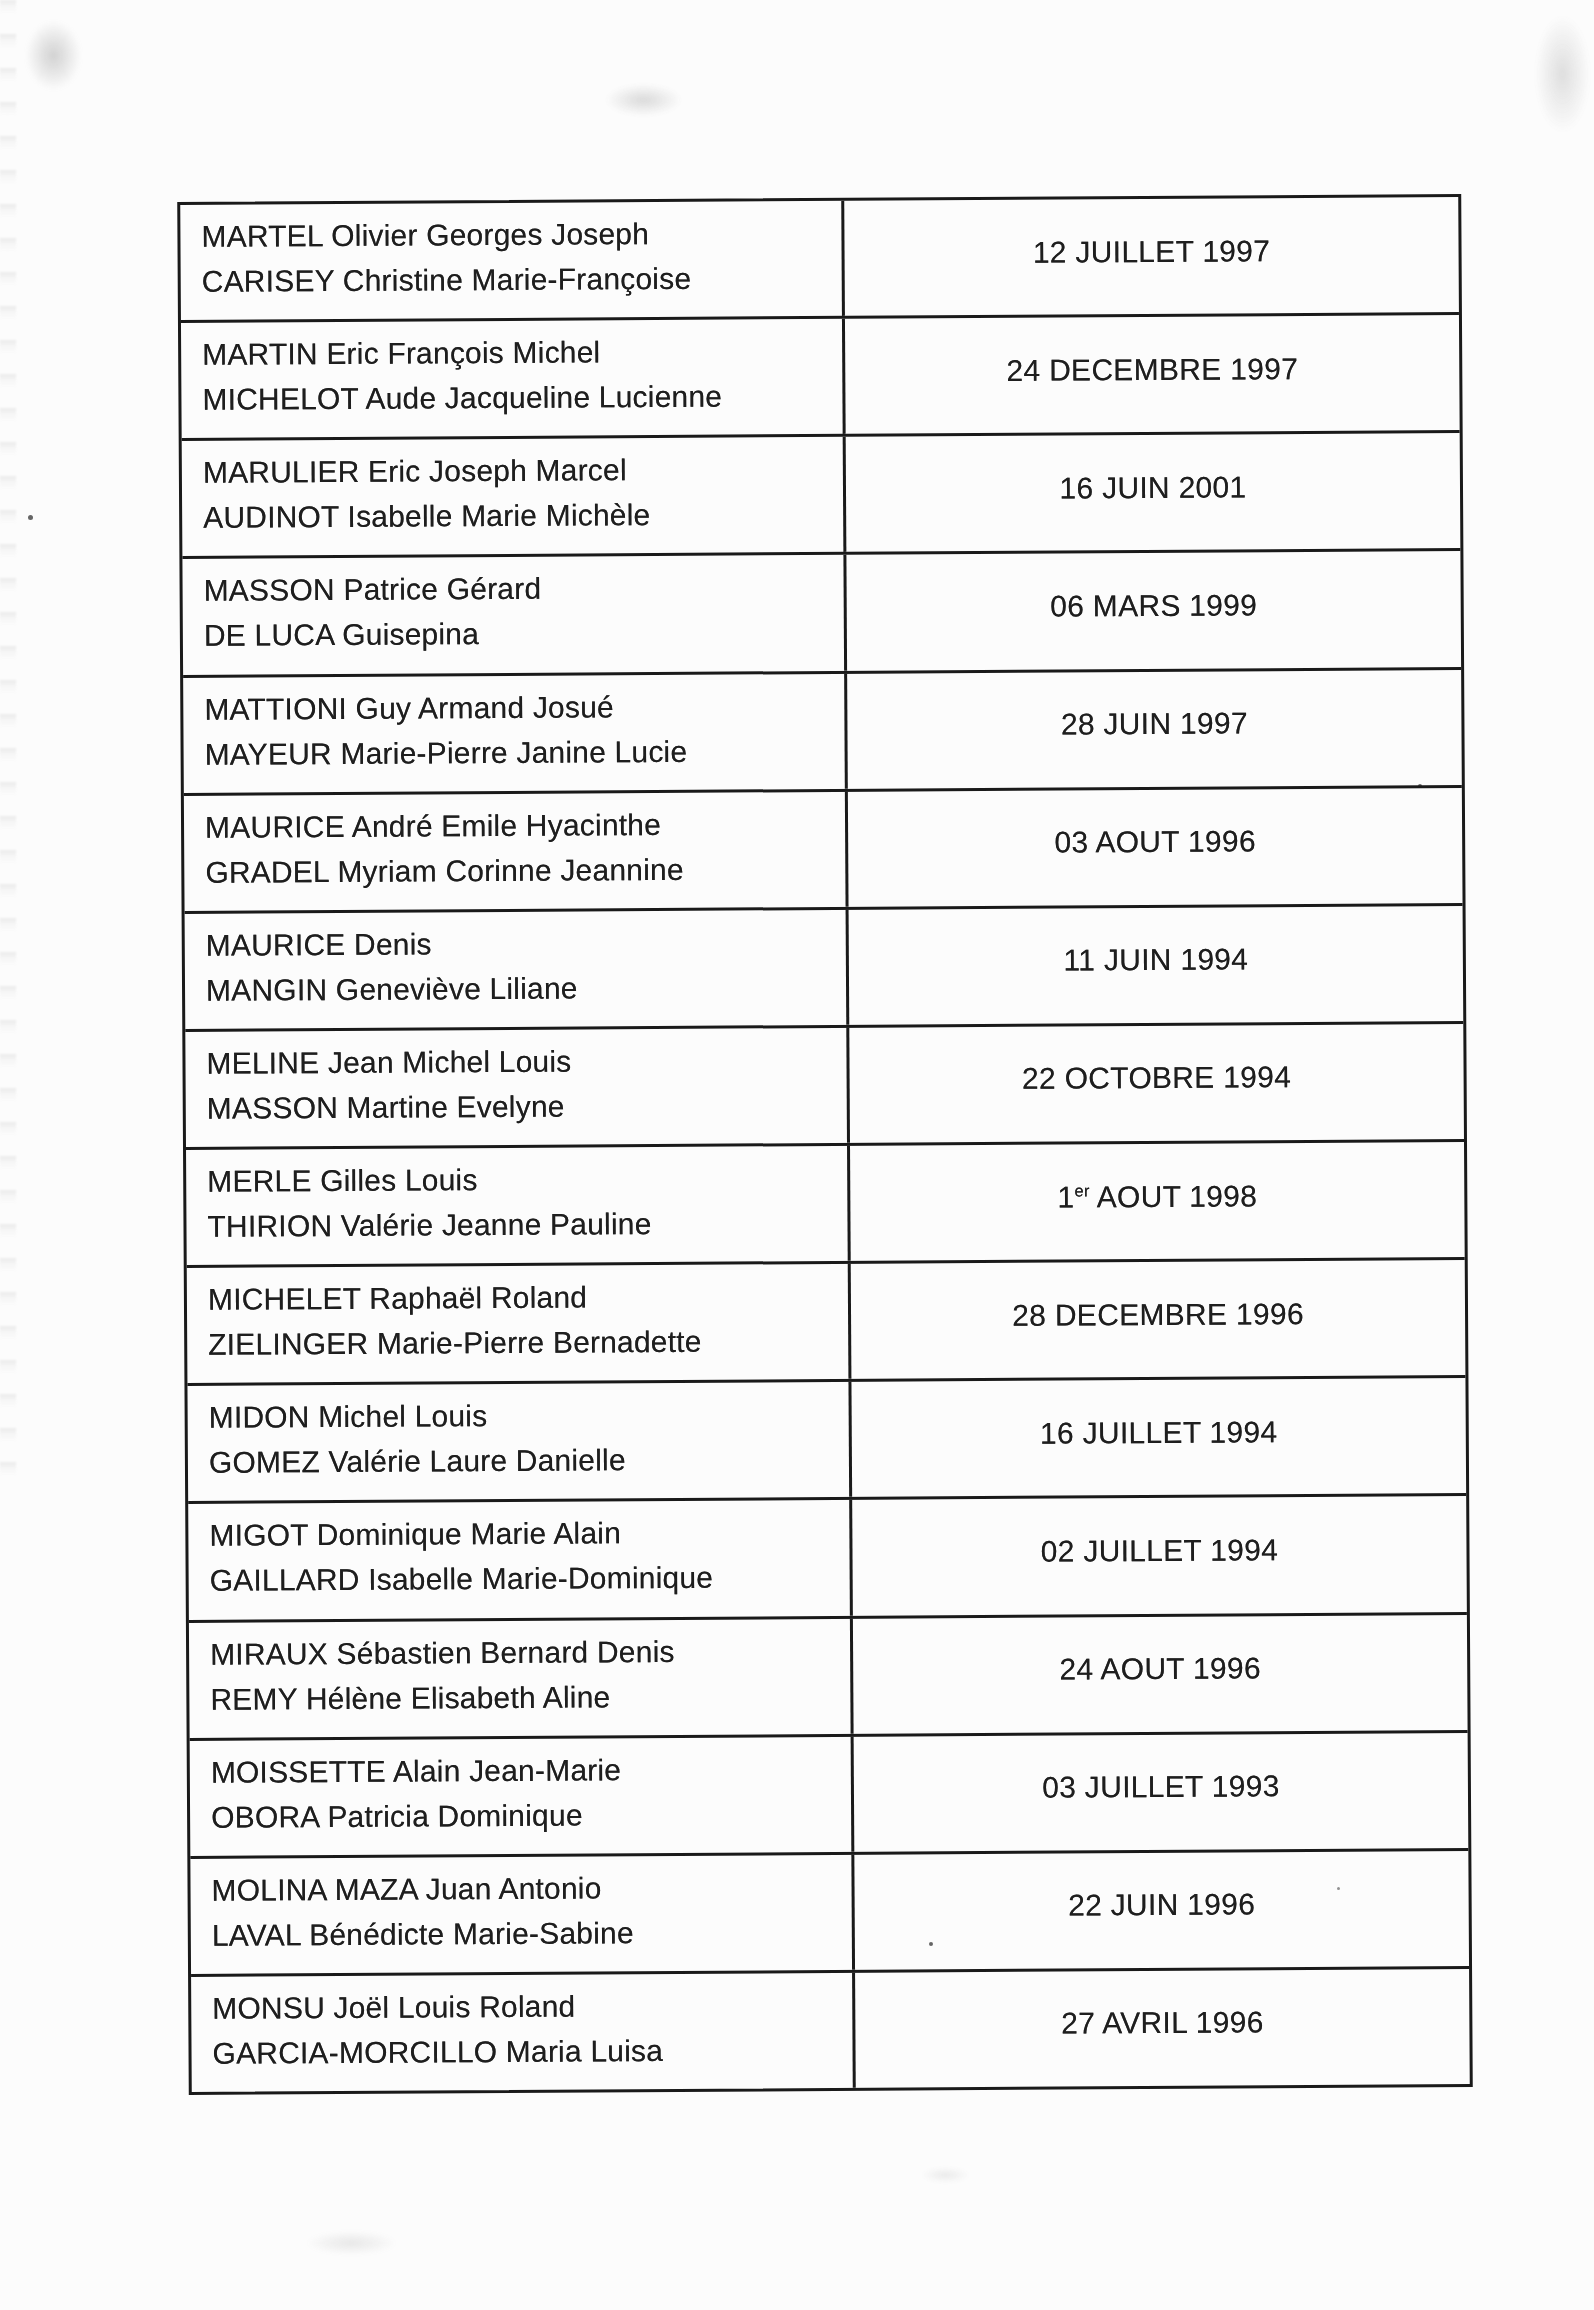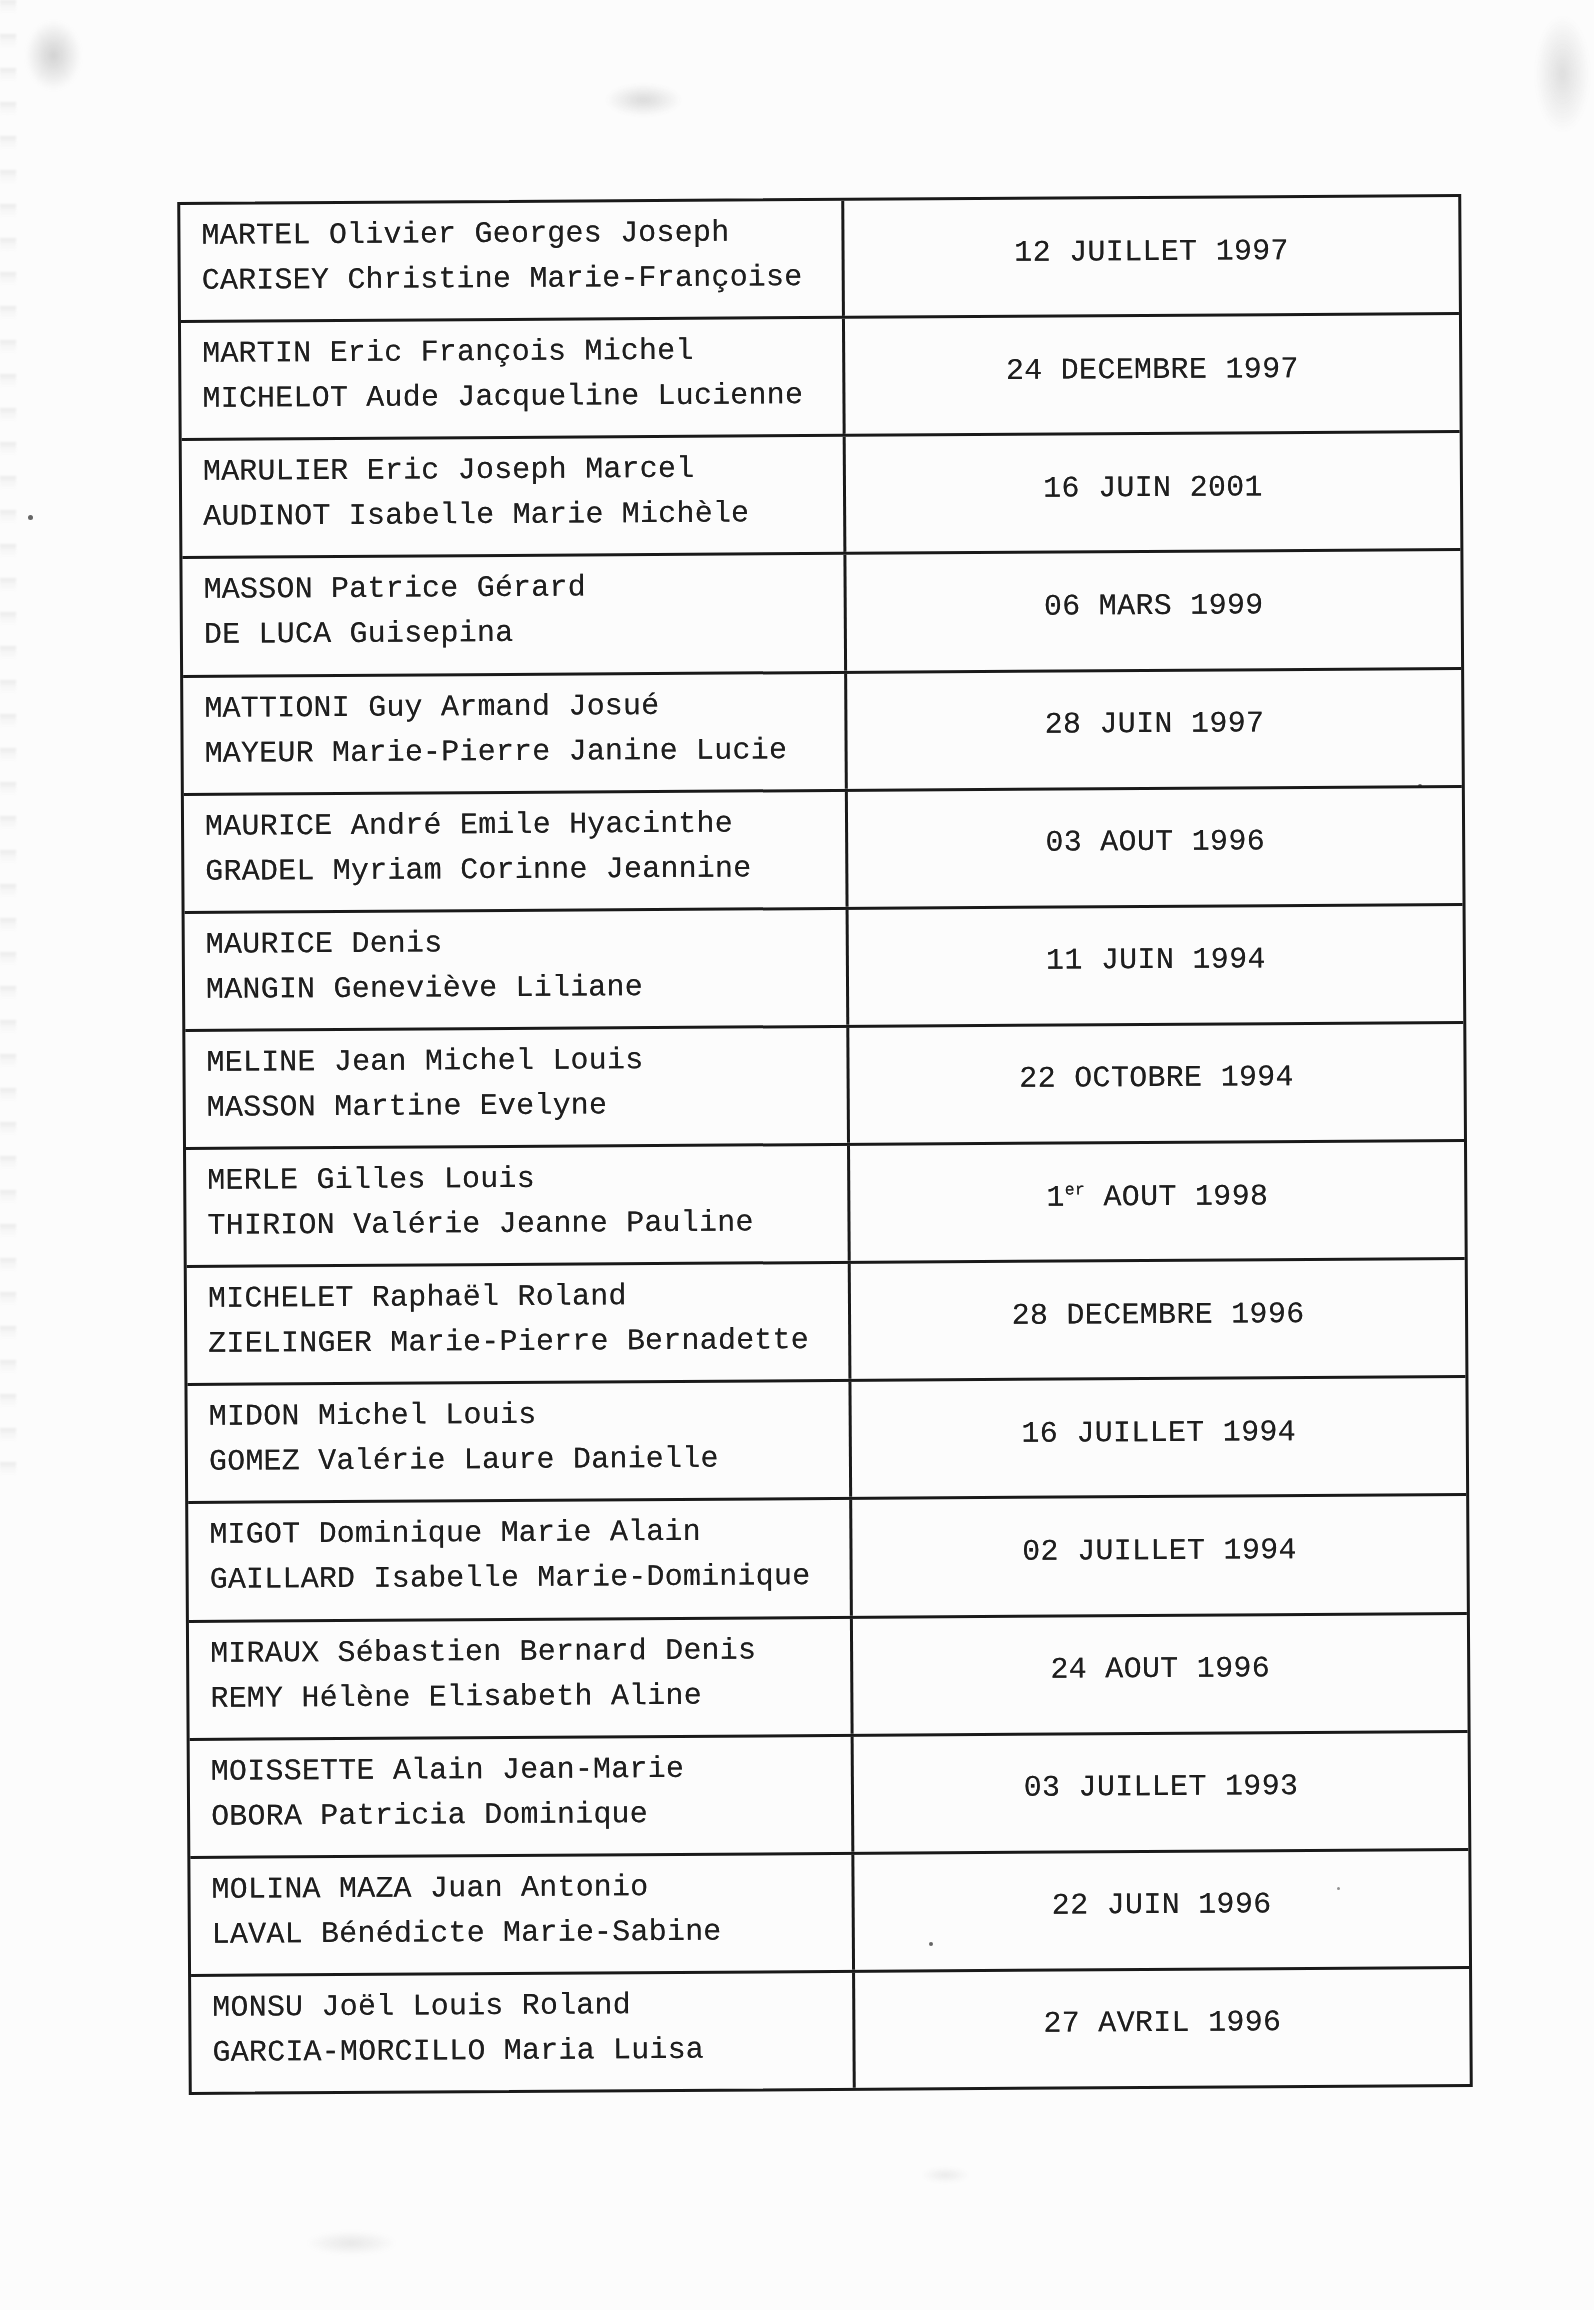--- a/index.html
+++ b/index.html
@@ -7,21 +7,21 @@
     --ink:#1e1e1e;
     --line:#1a1a1a;
   }
   html,body{margin:0;padding:0;background:#e8e8e8;}
   .page{
     position:relative;
     width:1595px;
     height:2311px;
     background:var(--paper);
     overflow:hidden;
-    font-family:Liberation Mono, monospace;
+    font-family:Liberation Sans, sans-serif;
     color:var(--ink);
   }
   
   .doc-table{
     position:absolute;
     left:183px;
     top:198px;
     width:1284px;
     height:1893px;
     border:3px solid var(--line);

